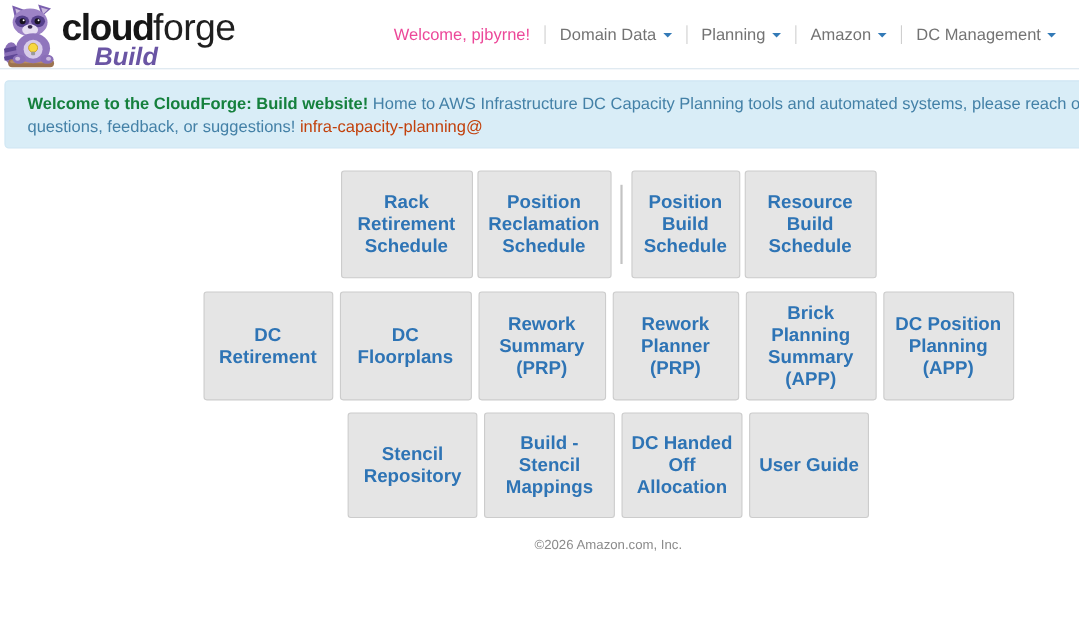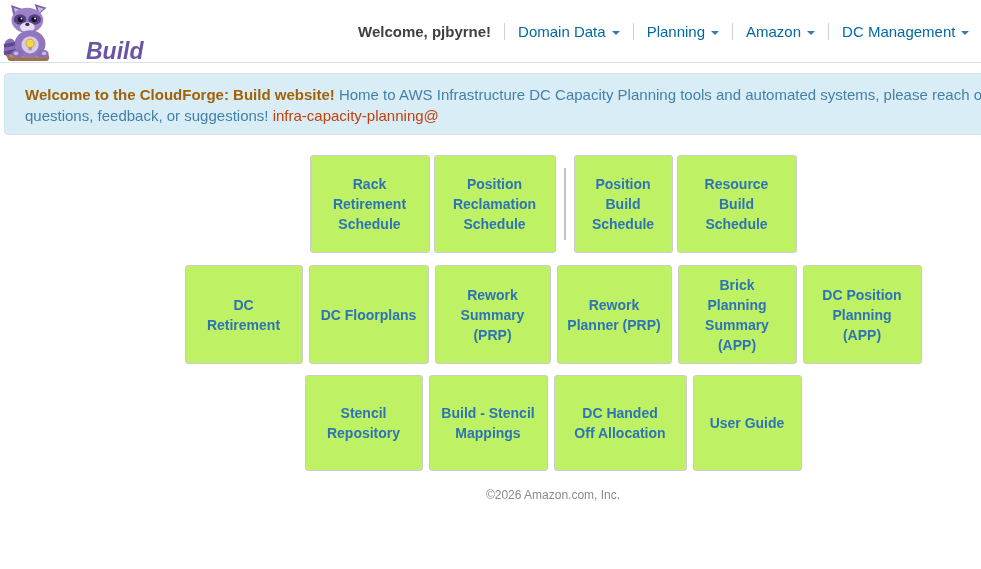--- a/index.html
+++ b/index.html
@@ -33,27 +33,27 @@
     font-size: 23px; font-weight: bold; font-style: italic;
     color: #6a55a4;
     text-shadow: -2px -2px 0 #fff, 2px -2px 0 #fff, -2px 2px 0 #fff, 2px 2px 0 #fff, 0 2px 0 #fff, 0 -2px 0 #fff;
   }
 
   .main-nav {
     position: absolute; left: 358px; top: 0; height: 63px;
     display: flex; align-items: center;
     font-size: 15px; white-space: nowrap;
   }
-  .welcome { color: #404040; font-weight: bold; }
+  .welcome { color: #ec4899; }
   .nav-sep {
     display: inline-block; width: 1px; height: 17px;
     background: #cfcfcf; margin: 0 13px;
   }
   .nav-link {
-    color: #0369a1; text-decoration: none; cursor: pointer;
+    color: #737373; text-decoration: none; cursor: pointer;
   }
   .caret {
     display: inline-block; width: 0; height: 0; margin-left: 6px;
     vertical-align: middle;
     border-top: 4px solid #337ab7;
     border-right: 4px solid transparent;
     border-left: 4px solid transparent;
   }
 
   
@@ -62,41 +62,41 @@
     width: 1098px; height: 62px;
     background: #d9edf7;
     border: 1px solid #cfe6f3;
     border-radius: 4px;
     padding: 10px 20px;
     color: #4481a7;
     font-size: 15px; line-height: 21px;
     overflow: hidden;
   }
   .banner-line { white-space: nowrap; }
-  .banner-heading { font-weight: bold; color: #a16207; }
+  .banner-heading { font-weight: bold; color: #15803d; }
   .banner-link { color: #c2410c; text-decoration: none; cursor: pointer; }
 
   
   .tile-row {
     display: flex; justify-content: center; align-items: stretch;
   }
   .row1 { margin-top: 20px; gap: 4px; }
   .row1 .tile { height: 98px; }
   .row2 { margin-top: 12px; gap: 6px; }
   .row2 .tile { height: 99px; }
   .row3 { margin-top: 11px; gap: 6px; }
   .row3 .tile { height: 96px; }
 
   .tile {
     display: flex; align-items: center; justify-content: center;
-    background: #bef264;
+    background: #e5e5e5;
     border: 1px solid #cccccc;
     border-radius: 3px;
     color: #2e74b5;
-    font-size: 14px; font-weight: bold; line-height: 20px;
+    font-size: 17px; font-weight: bold; line-height: 20px;
     text-align: center;
     text-decoration: none;
     white-space: pre-line;
     padding: 20px 6px;
     cursor: pointer;
   }
   .row-divider {
     align-self: center;
     width: 2px; height: 72px;
     background: #c3c3c3;
@@ -149,20 +149,23 @@
         <circle cx="31" cy="46" r="9.5" fill="#d7cbea"></circle>
 
         <circle cx="31" cy="44.5" r="4.5" fill="#f7d83f" stroke="#caa52c" stroke-width="1"></circle>
         <rect x="29" y="48.5" width="4" height="3.5" rx="1" fill="#9a9a9a"></rect>
 
         <ellipse cx="17" cy="56" rx="6.5" ry="4.5" fill="#8a6fb8"></ellipse>
         <ellipse cx="45" cy="56" rx="6.5" ry="4.5" fill="#8a6fb8"></ellipse>
         <ellipse cx="15.5" cy="55.5" rx="2.5" ry="2" fill="#cbbade"></ellipse>
         <ellipse cx="46.5" cy="55.5" rx="2.5" ry="2" fill="#cbbade"></ellipse>
       </svg>
+      <div class="brand-text">
+        <span class="brand-bold">cloud</span><span class="brand-light">forge</span>
+      </div>
       <div class="brand-sub">Build</div>
     </div>
 
     <nav class="main-nav">
       <span class="welcome">Welcome, pjbyrne!</span>
       <span class="nav-sep"></span>
       <a class="nav-link"><span>Domain Data</span><i class="caret"></i></a>
       <span class="nav-sep"></span>
       <a class="nav-link"><span>Planning</span><i class="caret"></i></a>
       <span class="nav-sep"></span>
@@ -212,20 +215,20 @@
     <a class="tile" style="width:119px">DC Position
 Planning
 (APP)</a>
   </div>
 
   <div class="tile-row row3">
     <a class="tile" style="width:118px">Stencil
 Repository</a>
     <a class="tile" style="width:119px">Build - Stencil
 Mappings</a>
-    <a class="tile" style="width:133px">DC Handed
+    <a class="tile" style="width:110px">DC Handed
 Off Allocation</a>
     <a class="tile" style="width:109px">User Guide</a>
   </div>
 
   <div class="footer">©2026 Amazon.com, Inc.</div>
 
 </div>
 
 </body></html>

